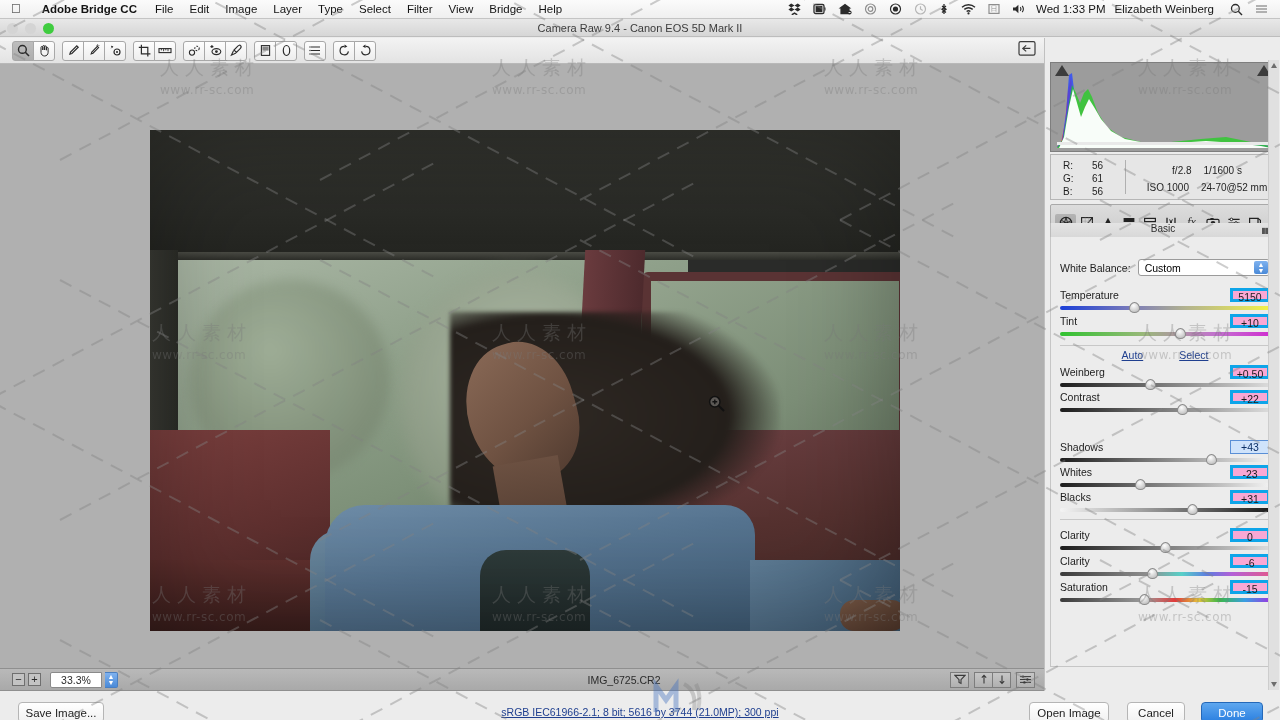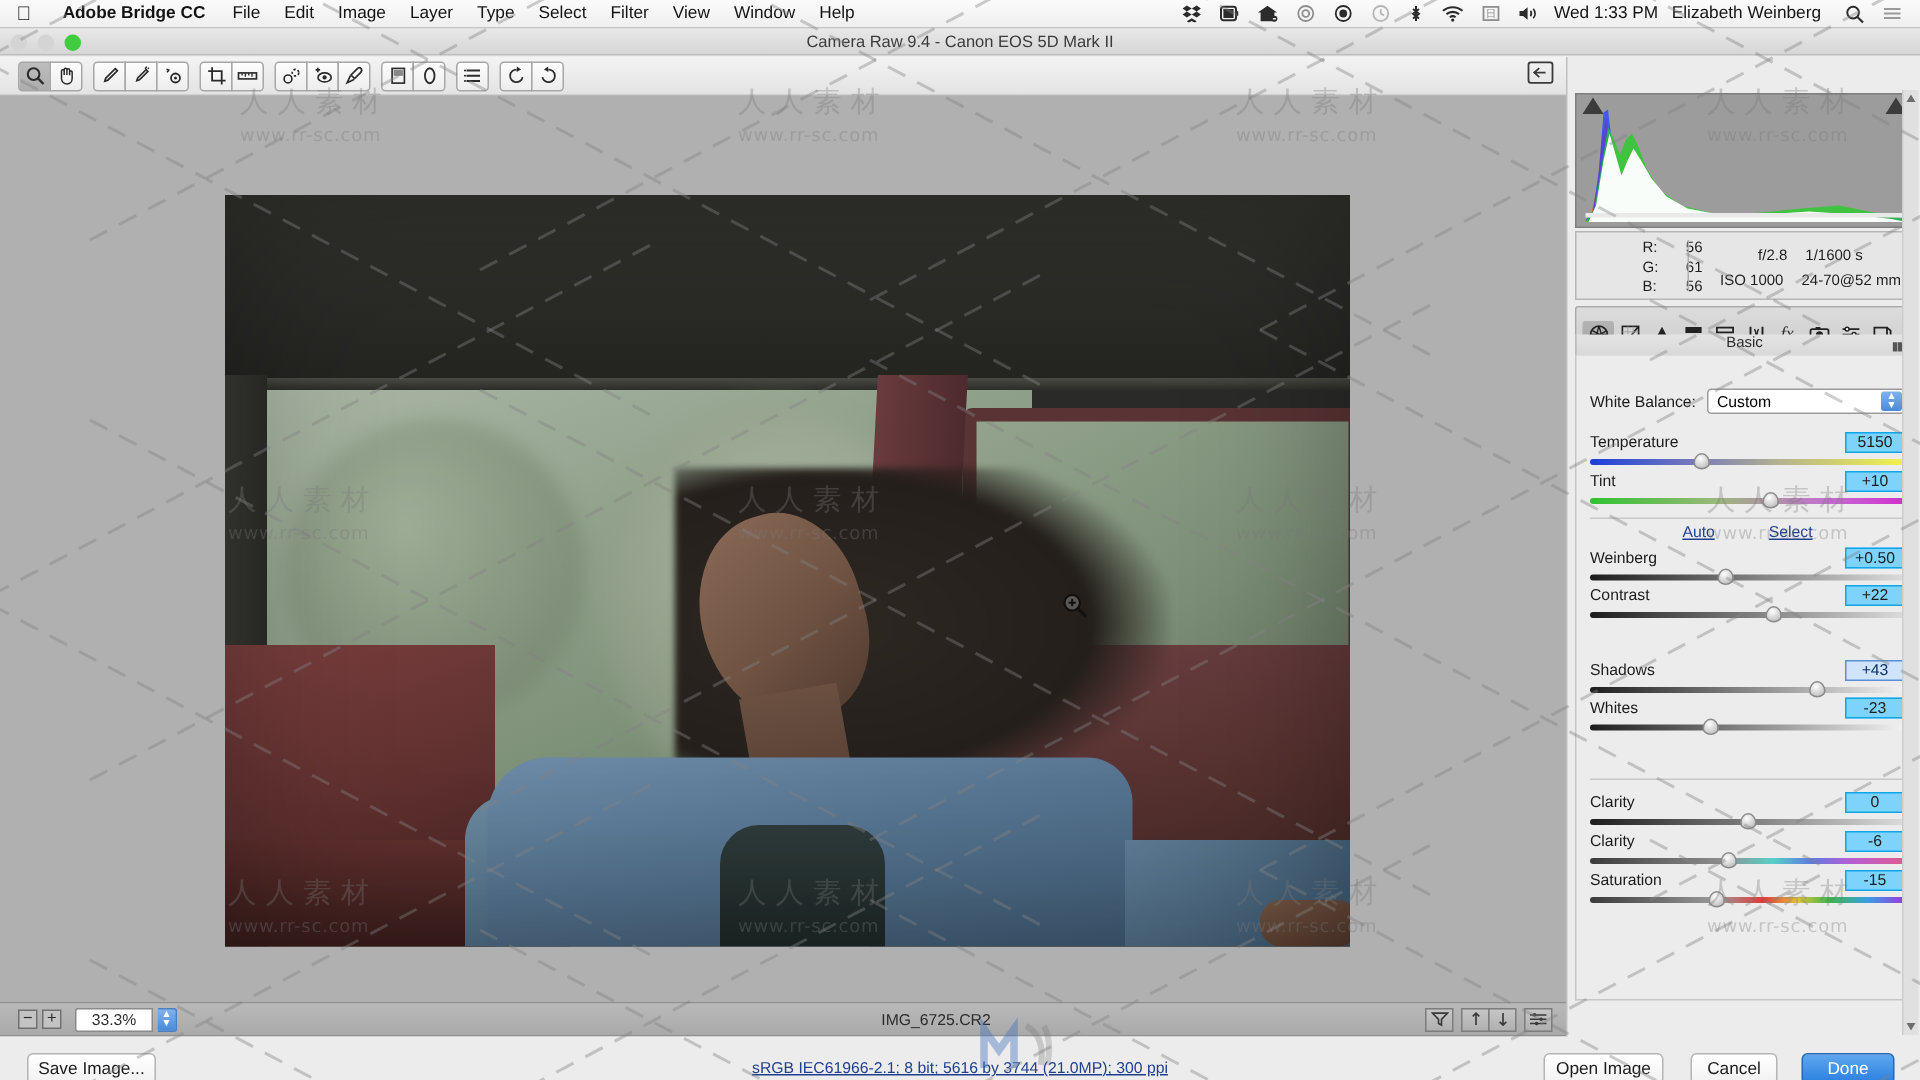--- a/index.html
+++ b/index.html
@@ -187,21 +187,21 @@
     border-left: 7px solid transparent; border-right: 7px solid transparent;
     border-bottom: 11px solid #3c3c3c; }
   .clipL { left: 4px; } .clipR { right: 4px; }
   .histfloor { position:absolute; left:6px; right:6px; bottom:6px; height:3px; background:#e9e9e9; }
 
   .rgbrow {
     position: absolute; left: 5px; top: 116px; width: 226px; height: 46px;
     background: #e6e6e6; border: 1px solid #b6b6b6;
     font-size: 10px; color: #1f1f1f;
   }
-  .rgbcol { position: absolute; left: 12px; top: 4px; line-height: 13px; margin-left: 32px; }
+  .rgbcol { position: absolute; left: 12px; top: 4px; line-height: 13px; }
   .rgbcol b { font-weight: normal; display:inline-block; width: 14px; }
   .rgbcol span { display:inline-block; width: 26px; text-align: right; }
   .camdiv { position:absolute; left: 74px; top: 5px; width:1px; height: 34px; background:#b0b0b0; }
   .caminfo { position: absolute; left: 86px; top: 7px; width: 140px; line-height: 17px; text-align:center; }
   .caminfo div span { margin: 0 6px; }
 
   .tabs {
     position: absolute; left: 5px; top: 166px; width: 226px; height: 37px;
     display: flex; align-items: center; background: linear-gradient(180deg,#dcdcdc,#cacaca);
     border: 1px solid #a9a9a9; border-radius: 2px; padding-left: 4px;
@@ -231,21 +231,21 @@
     position: absolute; right: 1px; top: 1px; width: 14px; height: 13px;
     background: linear-gradient(180deg,#7fb2ef 0%,#4a8ad8 100%); border-radius: 2px;
     color: #fff; font-size: 7px; line-height: 6px;
     display: flex; flex-direction: column; align-items: center; justify-content: center;
   }
 
   .slider { position: absolute; left: 9px; width: 210px; }
   .sl-head { display: flex; align-items: center; justify-content: space-between; height: 15px; }
   .sl-name { font-size: 10.5px; color: #1c1c1c; }
   .sl-val {
-    width: 40px; height: 14px; background: #7dd3fc; border: 1px solid #0ea5e9;
+    width: 40px; height: 14px; background: #f9a8d4; border: 3px solid #0ea5e9;
     font-size: 10.5px; text-align: center; line-height: 13px; color: #1c1c1c;
   }
   .sl-val.sel { background: #cfe3fb; border: 1px solid #5a8fd6; color:#0b2f66; }
   .sl-track { position: relative; height: 4px; margin-top: 4px; border-radius: 2px; }
   .tr-plain { background: linear-gradient(90deg,#1c1c1c 0%,#dcdcdc 100%); }
   .tr-gray  { background: linear-gradient(90deg,#1c1c1c 0%,#f2f2f2 100%); }
   .tr-rev   { background: linear-gradient(90deg,#f4f4f4 0%,#1c1c1c 100%); }
   .tr-temp  { background: linear-gradient(90deg,#1b3fd8 0%,#7d7db8 35%,#b3b38f 60%,#f2f24a 100%); }
   .tr-tint  { background: linear-gradient(90deg,#2fc22f 0%,#9ab87a 40%,#c46fd1 75%,#cf2fcf 100%); }
   .tr-vib   { background: linear-gradient(90deg,#3a3a3a 0%,#8f8f8f 42%,#57d0c8 58%,#5c7ce0 70%,#b45fd6 82%,#e05a8f 100%); }
@@ -285,21 +285,21 @@
     <div class="mb-apple"></div>
     <div class="mb-app">Adobe Bridge CC</div>
     <div class="mb-item">File</div>
     <div class="mb-item">Edit</div>
     <div class="mb-item">Image</div>
     <div class="mb-item">Layer</div>
     <div class="mb-item">Type</div>
     <div class="mb-item">Select</div>
     <div class="mb-item">Filter</div>
     <div class="mb-item">View</div>
-    <div class="mb-item">Window</div>
+    <div class="mb-item">Bridge</div>
     <div class="mb-item">Help</div>
 
     <div class="mb-right">
       <div class="ic">
         <svg width="13" height="12" viewBox="0 0 13 12">
             <path d="M3.2 0.6L0.4 2.6l2.8 2 3.3-2-3.3-2zm6.6 0L6.5 2.6l3.3 2 2.8-2-2.8-2zM0.4 6.6l2.8 2 3.3-2-3.3-2-2.8 2zm9.4-2l-3.3 2 3.3 2 2.8-2-2.8-2zM6.5 9.2l-3.3 2 1.4 1 1.9-1.2 1.9 1.2 1.4-1-3.3-2z" fill="#2b2b2b"></path>
           </svg>
       </div>
       <div class="ic">
         <svg width="13" height="12" viewBox="0 0 13 12">
@@ -741,20 +741,29 @@
         <div class="slider" style="top:227px">
           <div class="sl-head">
             <span class="sl-name">Whites</span>
             <span class="sl-val">-23</span>
           </div>
           <div class="sl-track tr-gray">
             <div class="knob" style="left:38%"></div>
           </div>
         </div>
 
+        <div class="slider" style="top:252px">
+          <div class="sl-head">
+            <span class="sl-name">Blacks</span>
+            <span class="sl-val">+31</span>
+          </div>
+          <div class="sl-track tr-rev">
+            <div class="knob" style="left:63%"></div>
+          </div>
+        </div>
 
         <div class="divline" style="top:282px"></div>
 
         <div class="slider" style="top:290px">
           <div class="sl-head">
             <span class="sl-name">Clarity</span>
             <span class="sl-val">0</span>
           </div>
           <div class="sl-track tr-plain">
             <div class="knob" style="left:50%"></div>

